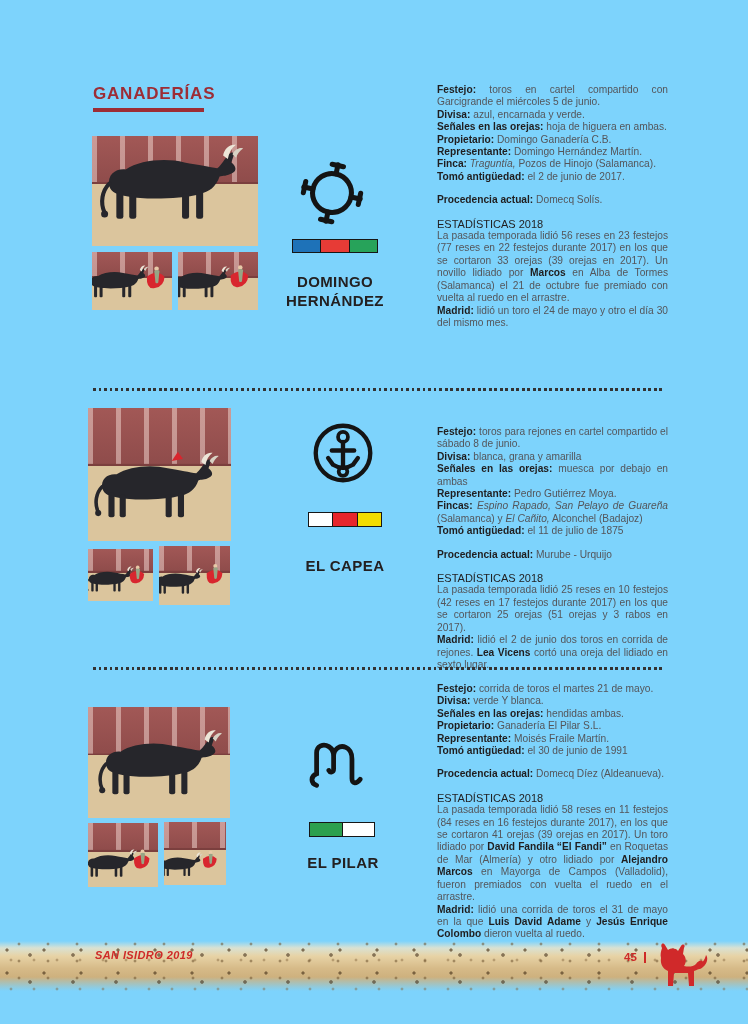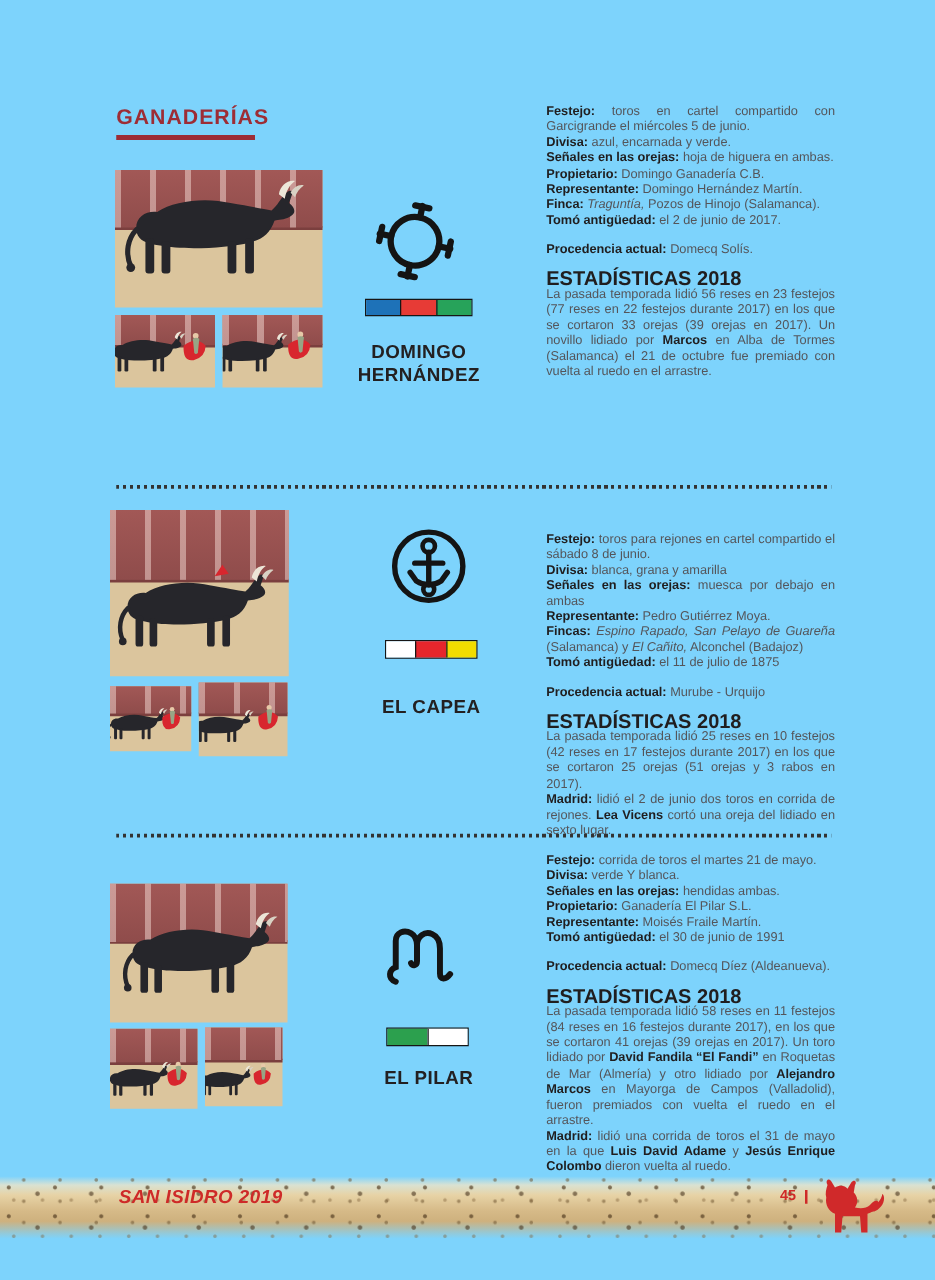--- a/index.html
+++ b/index.html
@@ -52,37 +52,37 @@
 
   
   .tcol{position:absolute;left:437px;width:231px;font-size:10.2px;line-height:12.4px;
         color:#54555a;text-align:justify;}
   .t0{top:84px;} .t1{top:394px;margin-top:32px;} .t2{top:683px;}
   .tcol p{margin:0;}
   .lbl{color:#201e1f;font-weight:bold;}
   .tcol b{color:#201e1f;}
   .tcol i{font-style:italic;}
   .sp{height:11px;}
-  .stitle{font-weight:bold;color:#201e1f;font-size:16px;}
+  .stitle{font-weight:normal;color:#201e1f;font-size:11px;}
 
   
   .dotsep{position:absolute;left:93px;width:572px;height:2.5px;
     background:repeating-linear-gradient(90deg,#333 0 2.5px,transparent 2.5px 5.5px);}
   .ds1{top:388px;} .ds2{top:667px;}
 
   
   .sand{position:absolute;left:0;top:941px;width:748px;height:50px;
     background-image:
       radial-gradient(circle at 7px 9px, rgba(84,62,35,.7) 0 1.2px, transparent 2px),
       radial-gradient(circle at 19px 3px, rgba(110,84,48,.55) 0 1px, transparent 1.8px),
       radial-gradient(circle at 30px 14px, rgba(70,50,28,.6) 0 1.4px, transparent 2.2px),
       radial-gradient(circle at 11px 19px, rgba(130,100,60,.45) 0 1px, transparent 1.8px),
       linear-gradient(180deg, rgba(240,229,200,0) 0%, rgba(240,229,200,.8) 14%, #e7d3a6 30%, #d6ba88 55%, #ceb17e 72%, rgba(206,177,126,.25) 92%, rgba(206,177,126,0) 100%);
     background-size:37px 23px,29px 17px,43px 27px,23px 29px,100% 100%;}
-  .edition{position:absolute;left:95px;top:949px;font-size:15px;font-weight:bold;font-style:italic;
+  .edition{position:absolute;left:95px;top:949px;font-size:11px;font-weight:bold;font-style:italic;
            color:#ce2a28;letter-spacing:.4px;}
   .pagenum{position:absolute;left:624px;top:951px;display:flex;align-items:center;
            font-size:11.5px;font-weight:bold;color:#ce2a28;}
   .pbar{width:2.5px;height:11px;background:#ce2a28;margin-left:7px;}
   .fbull{position:absolute;left:650px;top:938px;width:60px;height:52px;}
 </style>
 </head>
 <body>
 
 <svg style="position:absolute;width:0;height:0" aria-hidden="true">
@@ -170,20 +170,21 @@
     <p><b class="lbl">Señales en las orejas:</b> <span>hoja de higuera en ambas.</span></p>
     <p><b class="lbl">Propietario:</b> <span>Domingo Ganadería C.B.</span></p>
     <p><b class="lbl">Representante:</b> <span>Domingo Hernández Martín.</span></p>
     <p><b class="lbl">Finca:</b> <i>Traguntía,</i><span> Pozos de Hinojo (Salamanca).</span></p>
     <p><b class="lbl">Tomó antigüedad:</b> <span>el 2 de junio de 2017.</span></p>
     <div class="sp"></div>
     <p><b class="lbl">Procedencia actual:</b> <span>Domecq Solís.</span></p>
     <div class="sp"></div>
     <p class="stitle">ESTADÍSTICAS 2018</p>
     <p><span>La pasada temporada lidió 56 reses en 23 festejos (77 reses en 22 festejos durante 2017) en los que se cortaron 33 orejas (39 orejas en 2017). Un novillo lidiado por </span><b>Marcos</b><span> en Alba de Tormes (Salamanca) el 21 de octubre fue premiado con vuelta al ruedo en el arrastre.</span></p>
+    <p><b class="lbl">Madrid:</b> <span>lidió un toro el 24 de mayo y otro el día 30 del mismo mes.</span></p>
   </div>
 
   <div class="dotsep ds1"></div>
 
   <div class="photo ph-l1">
     <svg class="ph-art" viewBox="0 0 140 90" preserveAspectRatio="xMidYMax meet">
         <use href="#bull"></use>
         <path d="M82,13 l6,-9 l5,7 z" fill="#d8262e"></path>
       </svg>
   </div>

